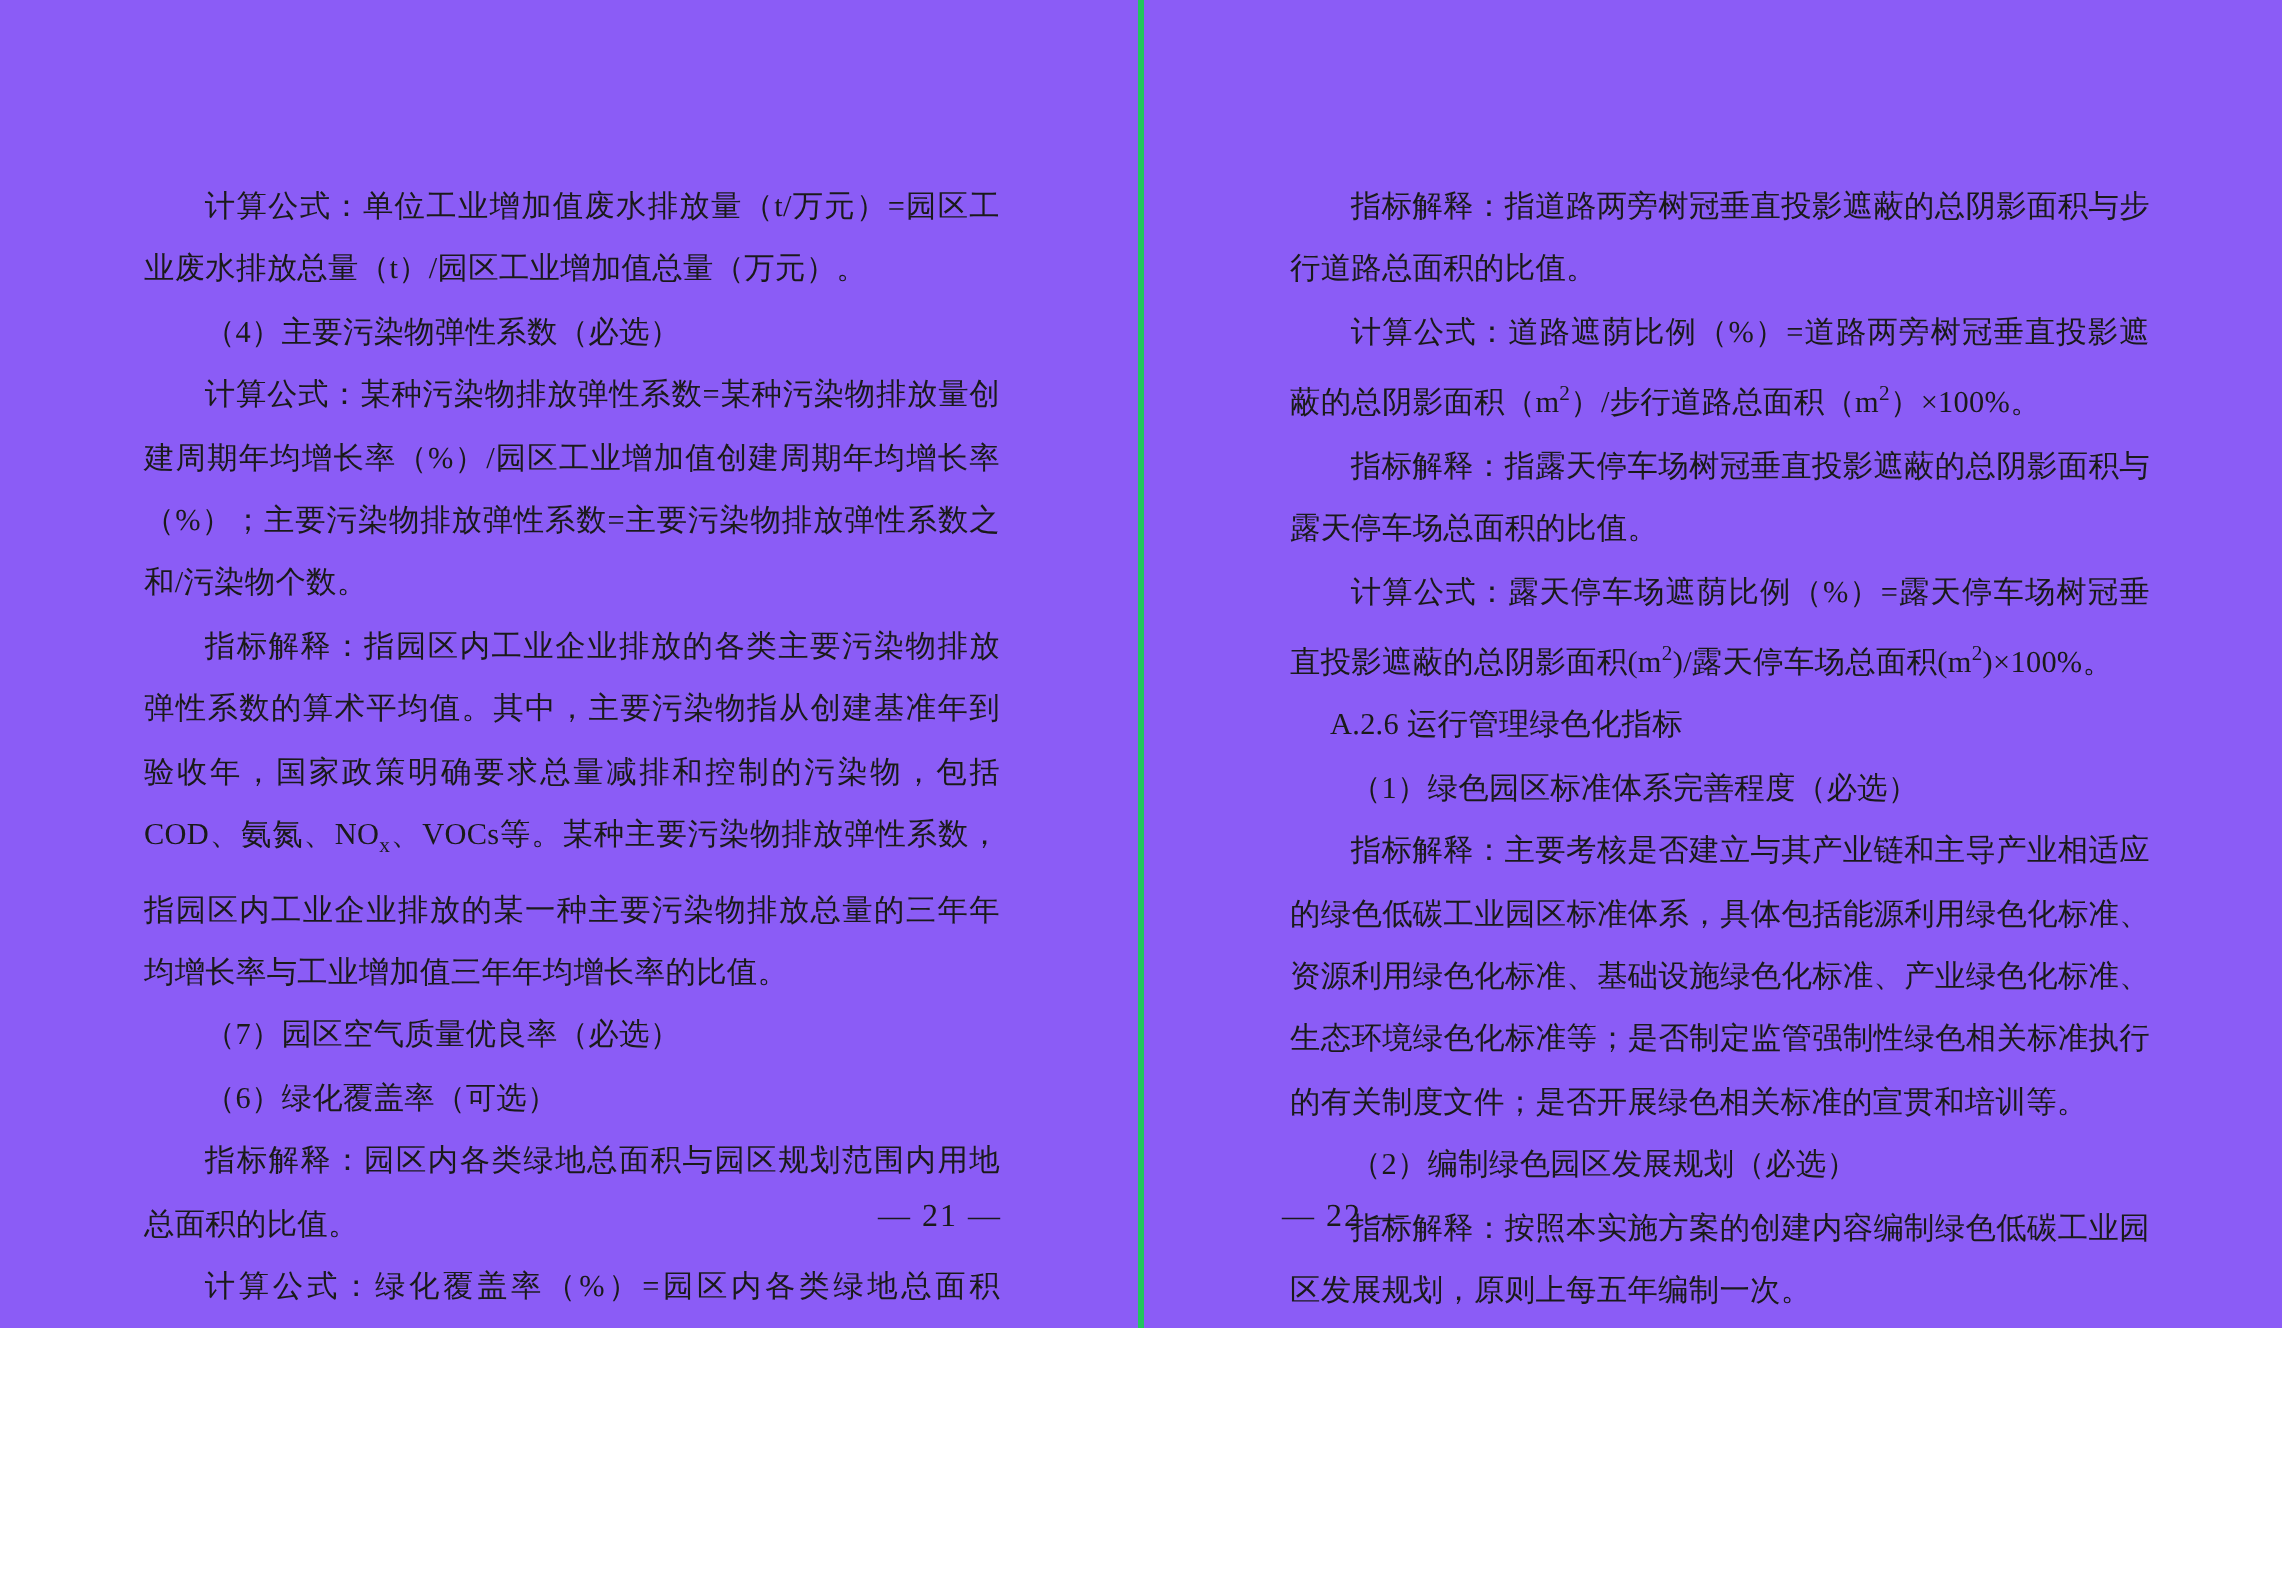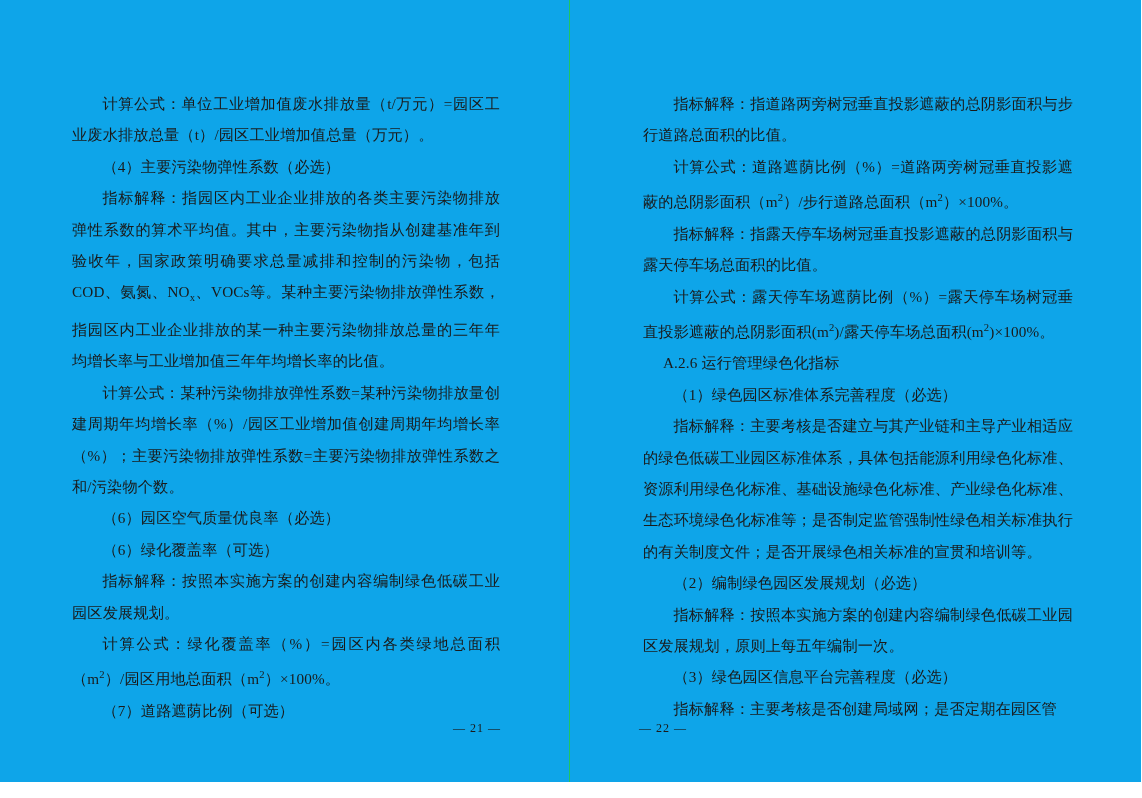--- a/index.html
+++ b/index.html
@@ -16,31 +16,31 @@
   .spread {
     display: flex;
     flex-direction: row;
     width: 1142px;
     height: 798px;
     box-sizing: border-box;
   }
   .page {
     position: relative;
     box-sizing: border-box;
-    background: #0ea5e9;
-    height: 782px;
+    background: #8b5cf6;
+    height: 664px;
     overflow: hidden;
   }
   .page-left {
     width: 570px;
     border-right: 1px solid #b9b9b9;
   }
   .page-right {
     width: 572px;
-    border-left: 1px solid #22c55e;
+    border-left: 3px solid #22c55e;
     margin-left: -1px;
   }
   .text-block {
     position: absolute;
     top: 88px;
     font-size: 15.2px;
     line-height: 31.4px;
     letter-spacing: 0.15px;
     text-align: justify;
     text-justify: inter-ideograph;
@@ -57,21 +57,21 @@
     margin: 0;
     text-indent: 2em;
   }
   p.noindent {
     text-indent: 0;
     margin-left: 20px;
   }
   .page-number {
     position: absolute;
     bottom: 46px;
-    font-size: 12px;
+    font-size: 16px;
     letter-spacing: 1px;
   }
   .page-left .page-number {
     right: 68px;
   }
   .page-right .page-number {
     left: 69px;
   }
   sub {
     font-size: 0.7em;
@@ -84,25 +84,25 @@
 </style>
 </head>
 <body>
 
 <div class="spread">
 
   <div class="page page-left">
     <div class="text-block">
       <p>计算公式：单位工业增加值废水排放量（t/万元）=园区工业废水排放总量（t）/园区工业增加值总量（万元）。</p>
       <p>（4）主要污染物弹性系数（必选）</p>
+      <p>计算公式：某种污染物排放弹性系数=某种污染物排放量创建周期年均增长率（%）/园区工业增加值创建周期年均增长率（%）；主要污染物排放弹性系数=主要污染物排放弹性系数之和/污染物个数。</p>
       <p>指标解释：指园区内工业企业排放的各类主要污染物排放弹性系数的算术平均值。其中，主要污染物指从创建基准年到验收年，国家政策明确要求总量减排和控制的污染物，包括COD、氨氮、NO<sub>x</sub>、VOCs等。某种主要污染物排放弹性系数，指园区内工业企业排放的某一种主要污染物排放总量的三年年均增长率与工业增加值三年年均增长率的比值。</p>
-      <p>计算公式：某种污染物排放弹性系数=某种污染物排放量创建周期年均增长率（%）/园区工业增加值创建周期年均增长率（%）；主要污染物排放弹性系数=主要污染物排放弹性系数之和/污染物个数。</p>
-      <p>（6）园区空气质量优良率（必选）</p>
+      <p>（7）园区空气质量优良率（必选）</p>
       <p>（6）绿化覆盖率（可选）</p>
-      <p>指标解释：按照本实施方案的创建内容编制绿色低碳工业园区发展规划。</p>
+      <p>指标解释：园区内各类绿地总面积与园区规划范围内用地总面积的比值。</p>
       <p>计算公式：绿化覆盖率（%）=园区内各类绿地总面积（m<sup>2</sup>）/园区用地总面积（m<sup>2</sup>）×100%。</p>
       <p>（7）道路遮荫比例（可选）</p>
     </div>
     <div class="page-number">— 21 —</div>
   </div>
 
   <div class="page page-right">
     <div class="text-block">
       <p>指标解释：指道路两旁树冠垂直投影遮蔽的总阴影面积与步行道路总面积的比值。</p>
       <p>计算公式：道路遮荫比例（%）=道路两旁树冠垂直投影遮蔽的总阴影面积（m<sup>2</sup>）/步行道路总面积（m<sup>2</sup>）×100%。</p>

